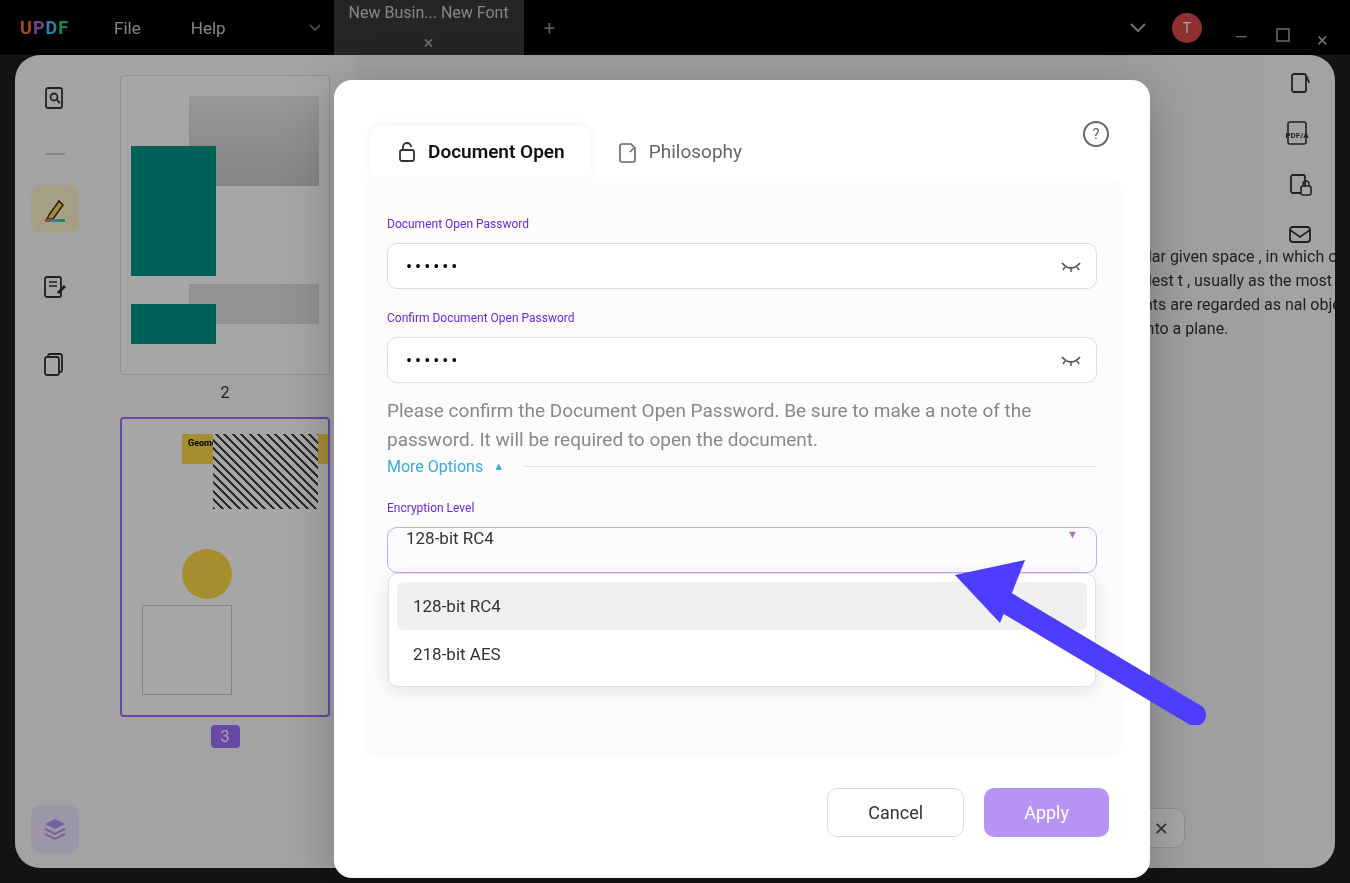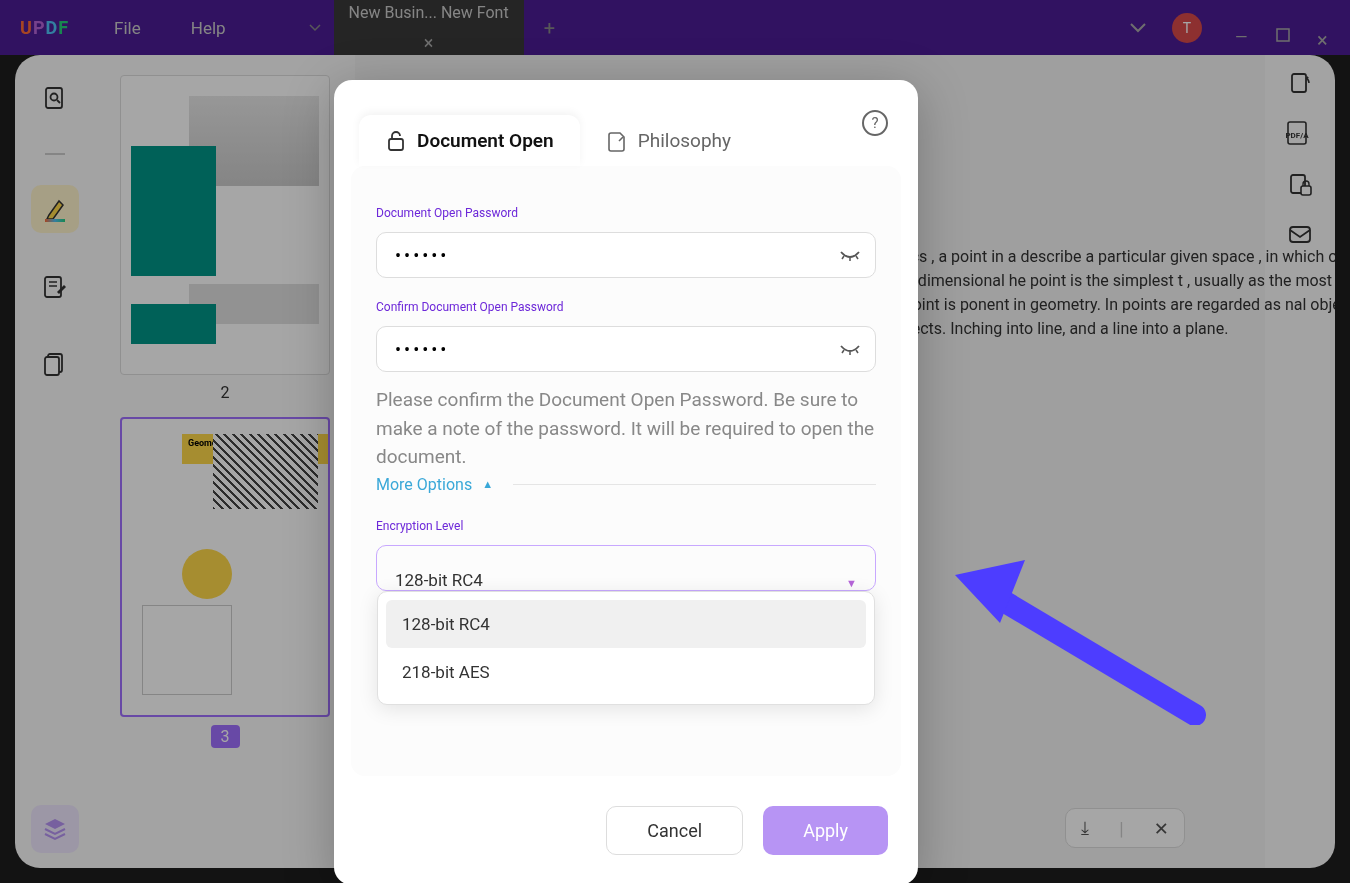--- a/index.html
+++ b/index.html
@@ -1,18 +1,18 @@
 <!DOCTYPE html>
 <html><head>
 <meta charset="utf-8">
 <style>
   * { margin: 0; padding: 0; box-sizing: border-box; font-family: -apple-system, BlinkMacSystemFont, "Segoe UI", Roboto, sans-serif; }
   body { width: 1350px; height: 883px; overflow: hidden; background: #1e1e1e; position: relative; }
   
-  .titlebar { height: 55px; background: #4c1d95; display: flex; align-items: center; color: #ccc; }
+  .titlebar { height: 55px; background: #000000; display: flex; align-items: center; color: #ccc; }
   .logo { padding: 0 20px; font-weight: bold; font-size: 18px; letter-spacing: 1px; }
   .logo span:nth-child(1){color:#ff6b35;} .logo span:nth-child(2){color:#b565d8;} .logo span:nth-child(3){color:#4fc3f7;} .logo span:nth-child(4){color:#26d07c;}
   .menu-item { padding: 0 25px; font-size: 17px; cursor: pointer; }
   .tab-area { display: flex; align-items: center; margin-left: 50px; }
   .tab { display: flex; align-items: center; background: #3a3a3a; padding: 8px 15px; border-radius: 6px 6px 0 0; gap: 10px; font-size: 16px; flex-direction: column; }
   .tab-dropdown { width:28px; height:28px; display:flex; align-items:center; justify-content:center; margin-right: 5px; }
   .new-tab { margin-left: 20px; font-size: 20px; color: #888; }
   .titlebar-right { margin-left: auto; display: flex; align-items: center; gap: 25px; padding-right: 25px; }
   .avatar { width: 30px; height: 30px; border-radius: 50%; background: #d94a4a; display: flex; align-items: center; justify-content: center; color: white; font-size: 14px; }
   .win-btn { width: 16px; height: 16px; color: #aaa; font-size: 16px; padding: 8px; }
@@ -40,38 +40,38 @@
   .tp2-c { position:absolute; top:130px; left:60px; width:50px; height:50px; background:#ffd94a; border-radius:50%; }
   .tp2-b { position:absolute; bottom:20px; left:20px; width:90px; height:90px; border:1px solid #ccc; }
   
   .main { flex: 1; position: relative; background: #f5f5f5; }
   .right-rail { width: 70px; display: flex; flex-direction: column; align-items: center; padding-top: 15px; gap: 24px; }
   
   .doc-text { position: absolute; top: 190px; left: 350px; width: 820px; font-size: 16px; line-height: 1.5; color: #333; }
   
   .overlay { position: absolute; inset: 0; background: rgba(0,0,0,0.35); z-index: 5; }
   
-  .modal { position: absolute; top: 80px; left: 334px; width: 584px; background: white; border-radius: 18px; z-index: 10; 
-           box-shadow: 0 10px 50px rgba(0,0,0,0.25); padding: 5px; }
+  .modal { position: absolute; top: 80px; left: 334px; width: 816px; background: white; border-radius: 18px; z-index: 10; 
+           box-shadow: 0 10px 50px rgba(0,0,0,0.25); padding: 16px; }
   .modal-tabs { display: flex; padding: 30px 30px 0 20px; gap: 0; position: relative; }
   .mtab { display: flex; align-items: center; gap: 10px; padding: 14px 26px; font-size: 19px; color: #666; border-radius: 12px 12px 0 0; cursor: pointer; }
   .mtab.active { background: white; color: #111; font-weight: 600; box-shadow: 0 -3px 8px rgba(0,0,0,0.05); }
   .help-icon { position: absolute; right: 25px; top: 25px; width: 26px; height: 26px; border: 2px solid #666; border-radius: 50%; display: flex; align-items:center; justify-content:center; font-size:15px; color:#666; }
   
   .modal-body { background: #fcfcfc; border-radius: 14px; margin: 0 12px 12px; padding: 25px 25px 20px; }
   .field-label { font-size: 12px; color: #6d28d9; margin-bottom: 12px; margin-top: 15px; }
   .field-wrap { position: relative; margin-bottom: 22px; }
   .text-input { width: 100%; height: 46px; border: 1px solid #ddd; border-radius: 10px; padding: 0 50px 0 18px; font-size: 18px; letter-spacing: 3px; }
   .eye { position: absolute; right: 15px; top: 12px; width: 22px; height: 22px; }
   .helper { font-size: 19px; color: #888; line-height: 1.5; margin-top:-8px; margin-bottom: 3px; }
   .more-opts { color: #3aa8d8; font-size: 16px; display: flex; align-items: center; gap: 10px; margin-bottom: 25px; cursor: pointer; }
   .more-line { flex:1; height:1px; background:#e5e5e5; margin-left:10px; }
   
   .select-box { width: 100%; height: 46px; border: 1.5px solid #c8a8ff; border-radius: 10px; padding: 0 18px; font-size: 17px; 
-                display: flex; align-items: flex-end; justify-content: space-between; color: #333; position: relative; }
+                display: flex; align-items: flex-start; justify-content: space-between; color: #333; position: relative; }
   .select-caret { color: #b565d8; font-size: 11px; }
   
   .dropdown { position: absolute; top: 45px; left: 0; right: 0; background: white; border: 1px solid #e0e0e0; 
               border-radius: 10px; padding: 8px; box-shadow: 0 4px 20px rgba(0,0,0,0.1); z-index: 20; }
   .dd-item { padding: 14px 16px; font-size: 17px; color: #333; border-radius: 6px; cursor: pointer; }
   .dd-item.hover { background: #f0f0f0; }
   
   .modal-footer { display: flex; justify-content: flex-end; gap: 20px; padding: 18px 25px 25px; }
   .btn { padding: 13px 40px; border-radius: 10px; font-size: 18px; border: none; cursor: pointer; }
   .btn-cancel { background: white; border: 1px solid #ddd; color: #333; }

